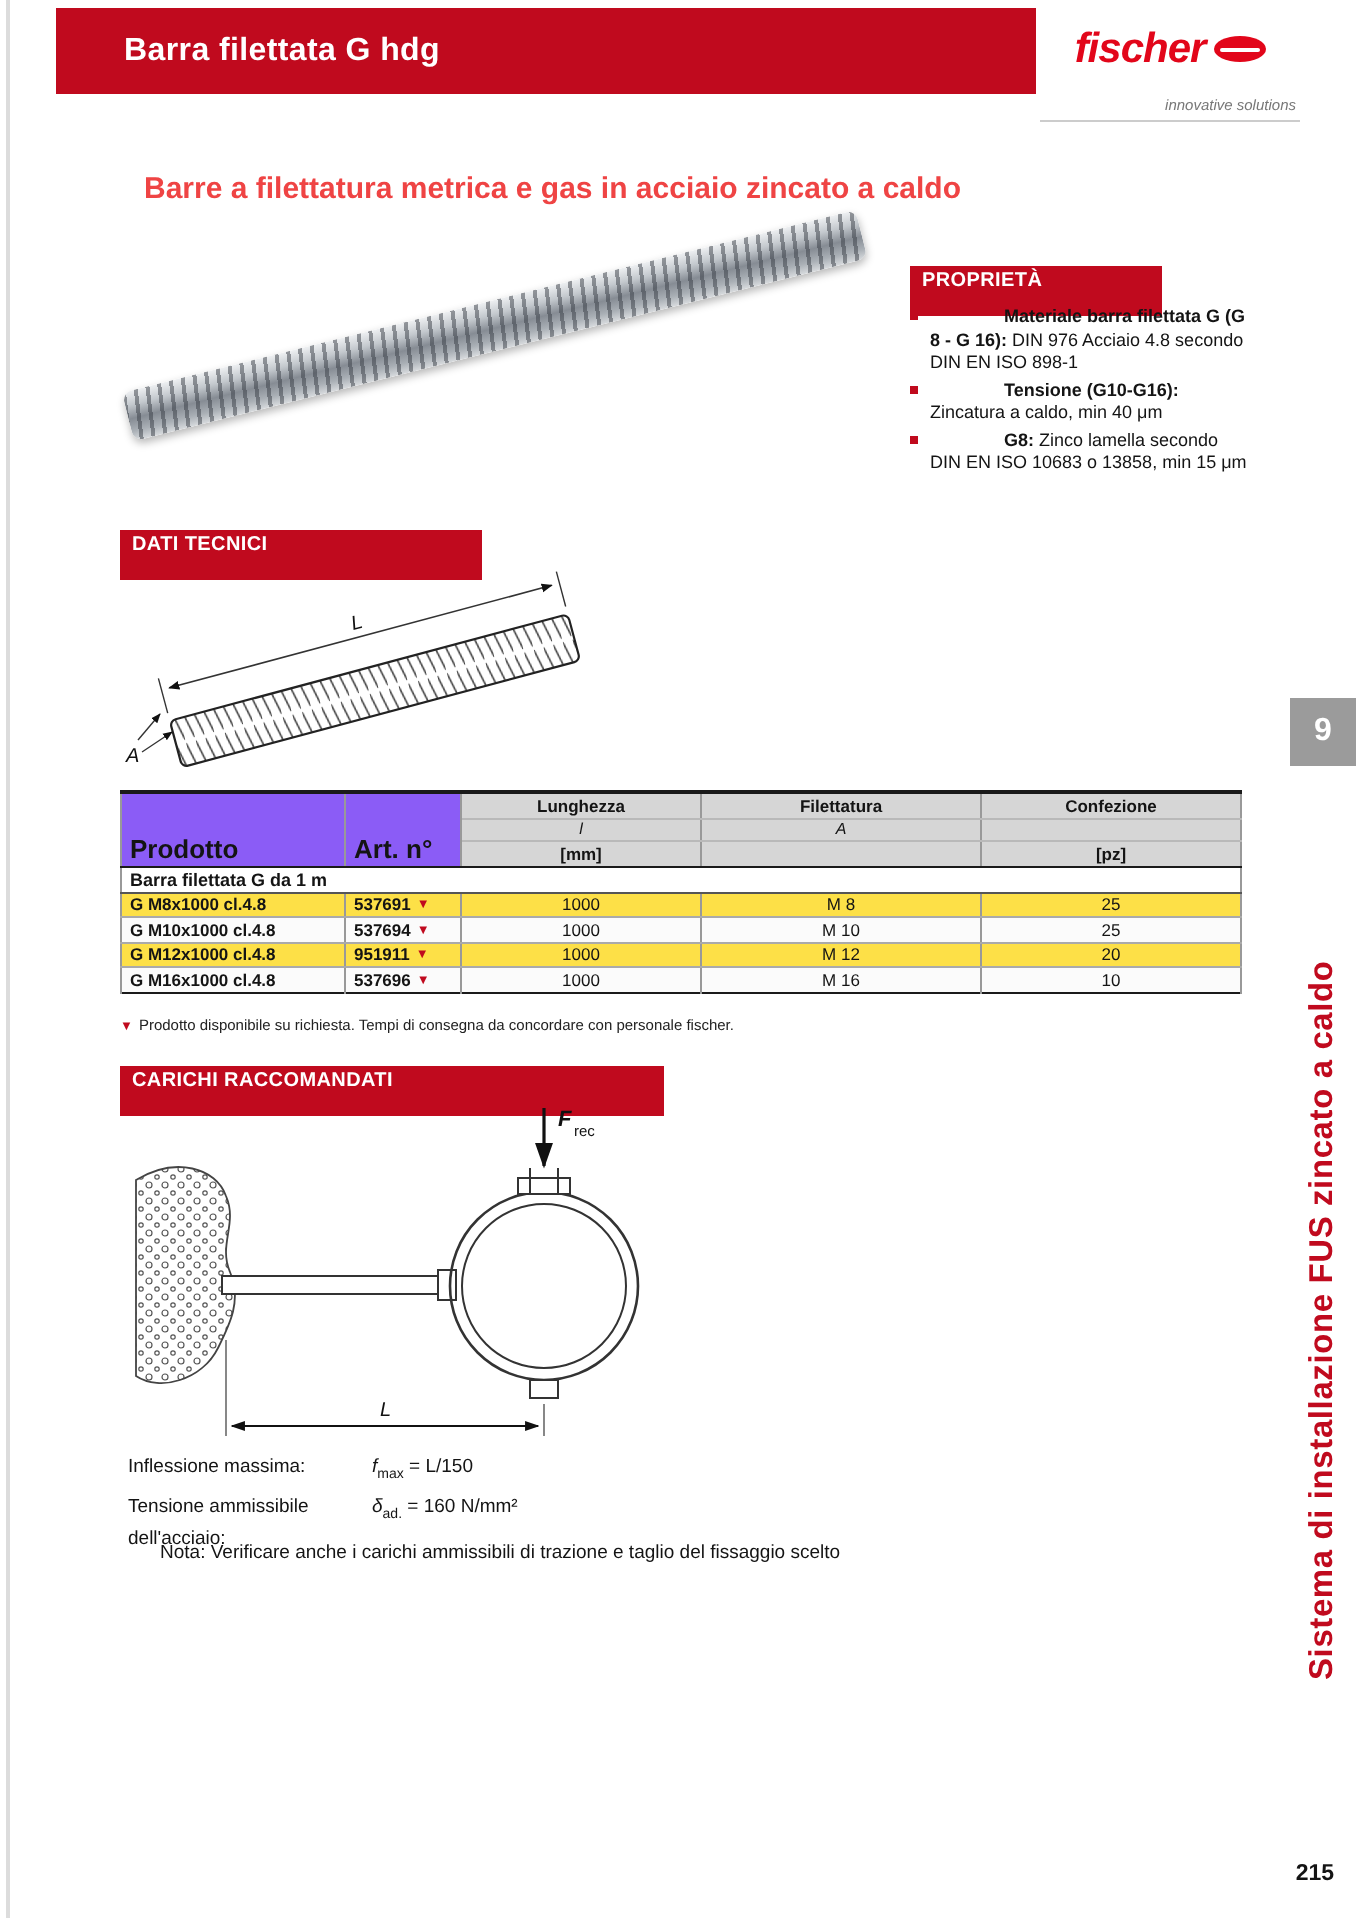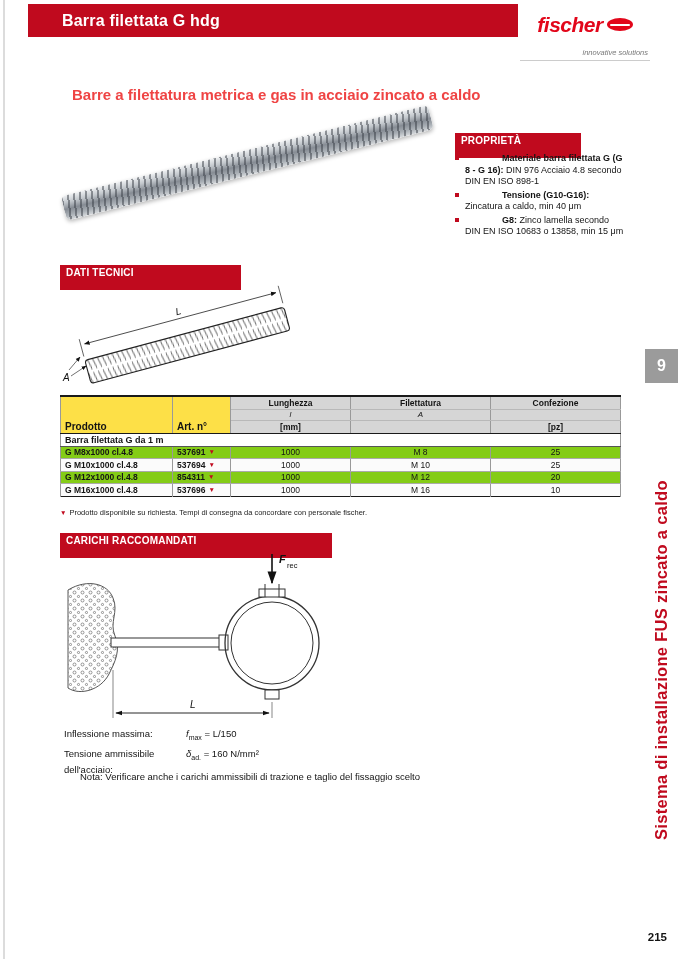--- a/index.html
+++ b/index.html
@@ -8,21 +8,21 @@
     --tab-gray:#9b9b9b;
     --table-header-gray:#d6d6d6;
   }
   *{margin:0;padding:0;box-sizing:border-box;}
   html,body{background:#fff;}
   body{width:678px;height:959px;position:relative;font-family:"Liberation Sans",sans-serif;color:#141414;overflow:hidden;}
   .page{position:absolute;inset:0;background:#fff;overflow:hidden;}
   .scan-edge{position:absolute;left:3px;top:0;width:2px;height:100%;background:#dcdcdc;}
 
   
-  .header-bar{position:absolute;left:28px;top:4px;width:490px;height:33px;background:var(--accent-red);display:flex;align-items:center;padding-left:34px;}
+  .header-bar{position:absolute;left:28px;top:4px;width:490px;height:43px;background:var(--accent-red);display:flex;align-items:center;padding-left:34px;}
   .header-bar .t{color:#fff;font-size:16px;font-weight:bold;letter-spacing:.2px;}
   .logo-box{position:absolute;left:520px;top:4px;width:130px;height:41px;background:#fff;display:flex;align-items:center;justify-content:center;gap:4px;}
   .logo-text{color:var(--logo-red);font-size:21px;font-weight:bold;font-style:italic;letter-spacing:-.5px;}
   .logo-badge{width:26px;height:13px;background:var(--logo-red);border-radius:50%;position:relative;flex:0 0 auto;}
   .logo-badge::after{content:"";position:absolute;left:3px;right:3px;top:5.5px;height:2px;background:#fff;border-radius:2px;}
   .tagline{position:absolute;left:520px;top:48px;width:128px;text-align:right;font-size:7.5px;font-style:italic;color:#777;}
   .header-rule{position:absolute;left:520px;top:60px;width:130px;height:1px;background:#ccc;}
 
   .main-title{position:absolute;left:72px;top:86px;font-size:15px;font-weight:bold;color:#ef4444;}
 
@@ -46,29 +46,29 @@
   .bullet{position:absolute;left:0;top:3px;width:4px;height:4px;background:var(--accent-red);}
   .prop-item .b{font-weight:bold;padding-left:37px;}
 
   
   .rod-diagram{position:absolute;left:56px;top:282px;}
 
   
   .data-table{position:absolute;left:60px;top:395px;width:560px;border-collapse:collapse;table-layout:fixed;
     border-top:2px solid #1a1a1a;border-bottom:1.5px solid #1a1a1a;border-left:1px solid #888;border-right:1px solid #888;}
   .data-table th,.data-table td{border-left:1px solid #999;border-right:1px solid #999;overflow:hidden;white-space:nowrap;}
-  .h-plain{vertical-align:bottom;text-align:left;font-size:10px;padding:1px 4px;background:#fde047;border-bottom:1.5px solid #1a1a1a;font-weight:bold;}
+  .h-plain{vertical-align:bottom;text-align:left;font-size:13px;padding:1px 4px;background:#8b5cf6;border-bottom:1.5px solid #1a1a1a;font-weight:bold;}
   .h-gray{background:var(--table-header-gray);text-align:center;}
   .h-title{font-weight:bold;font-size:8.5px;height:13px;border-bottom:1px solid #b9b9b9;}
   .h-sym{font-style:italic;font-weight:normal;font-size:8px;height:11px;border-bottom:1px solid #b9b9b9;}
   .h-unit{font-weight:bold;font-size:8.5px;height:13px;border-bottom:1.5px solid #1a1a1a;}
   .section-row td{font-weight:bold;font-size:9px;padding:1px 4px;background:#fff;border-bottom:1px solid #555;height:13px;}
   .row td{font-size:8.5px;height:12.5px;padding:0 4px;border-bottom:1px solid #aaa;}
   .row.last td{border-bottom:none;}
-  .row.odd{background:#84cc16;}
+  .row.odd{background:#fde047;}
   .row.even{background:#fbfbfb;}
   .c-prod{font-weight:bold;}
   .c-art{font-weight:bold;}
   .c-val{text-align:center;}
   .mark{color:var(--accent-red);font-size:6.5px;margin-left:3px;vertical-align:1px;}
 
   .footnote{position:absolute;left:60px;top:508px;font-size:7.5px;color:#222;}
   .footnote .mark2{color:var(--accent-red);font-size:6.5px;margin-right:3px;}
 
   
@@ -186,21 +186,21 @@
       </tr>
       <tr class="row even">
         <td class="c-prod">G M10x1000 cl.4.8</td>
         <td class="c-art"><span>537694</span><span class="mark">▼</span></td>
         <td class="c-val">1000</td>
         <td class="c-val">M 10</td>
         <td class="c-val">25</td>
       </tr>
       <tr class="row odd">
         <td class="c-prod">G M12x1000 cl.4.8</td>
-        <td class="c-art"><span>854311</span><span class="mark">▼</span></td>
+        <td class="c-art"><span>951911</span><span class="mark">▼</span></td>
         <td class="c-val">1000</td>
         <td class="c-val">M 12</td>
         <td class="c-val">20</td>
       </tr>
       <tr class="row even last">
         <td class="c-prod">G M16x1000 cl.4.8</td>
         <td class="c-art"><span>537696</span><span class="mark">▼</span></td>
         <td class="c-val">1000</td>
         <td class="c-val">M 16</td>
         <td class="c-val">10</td>

